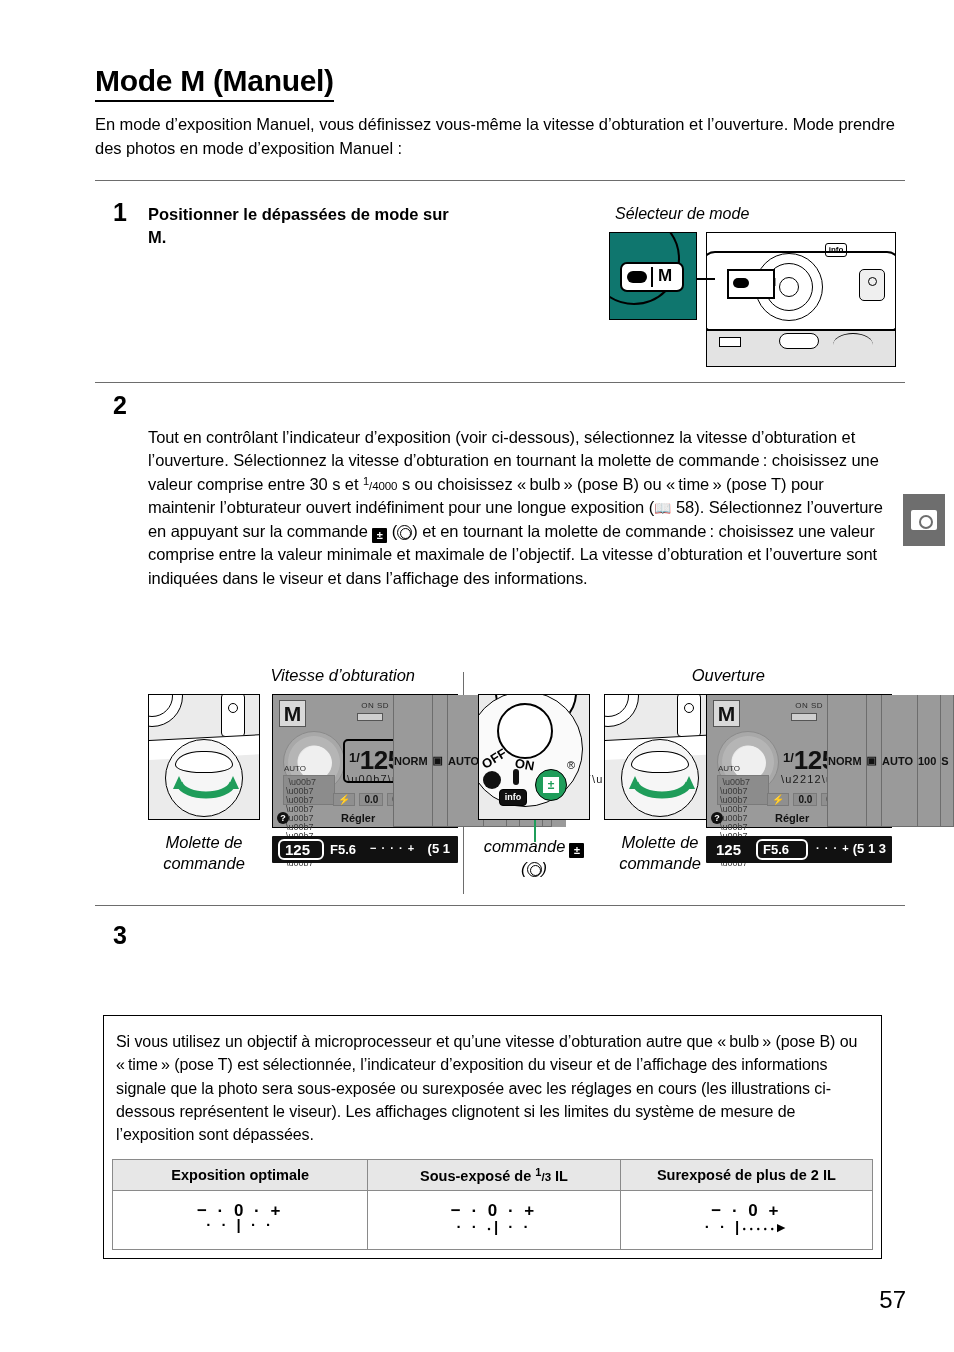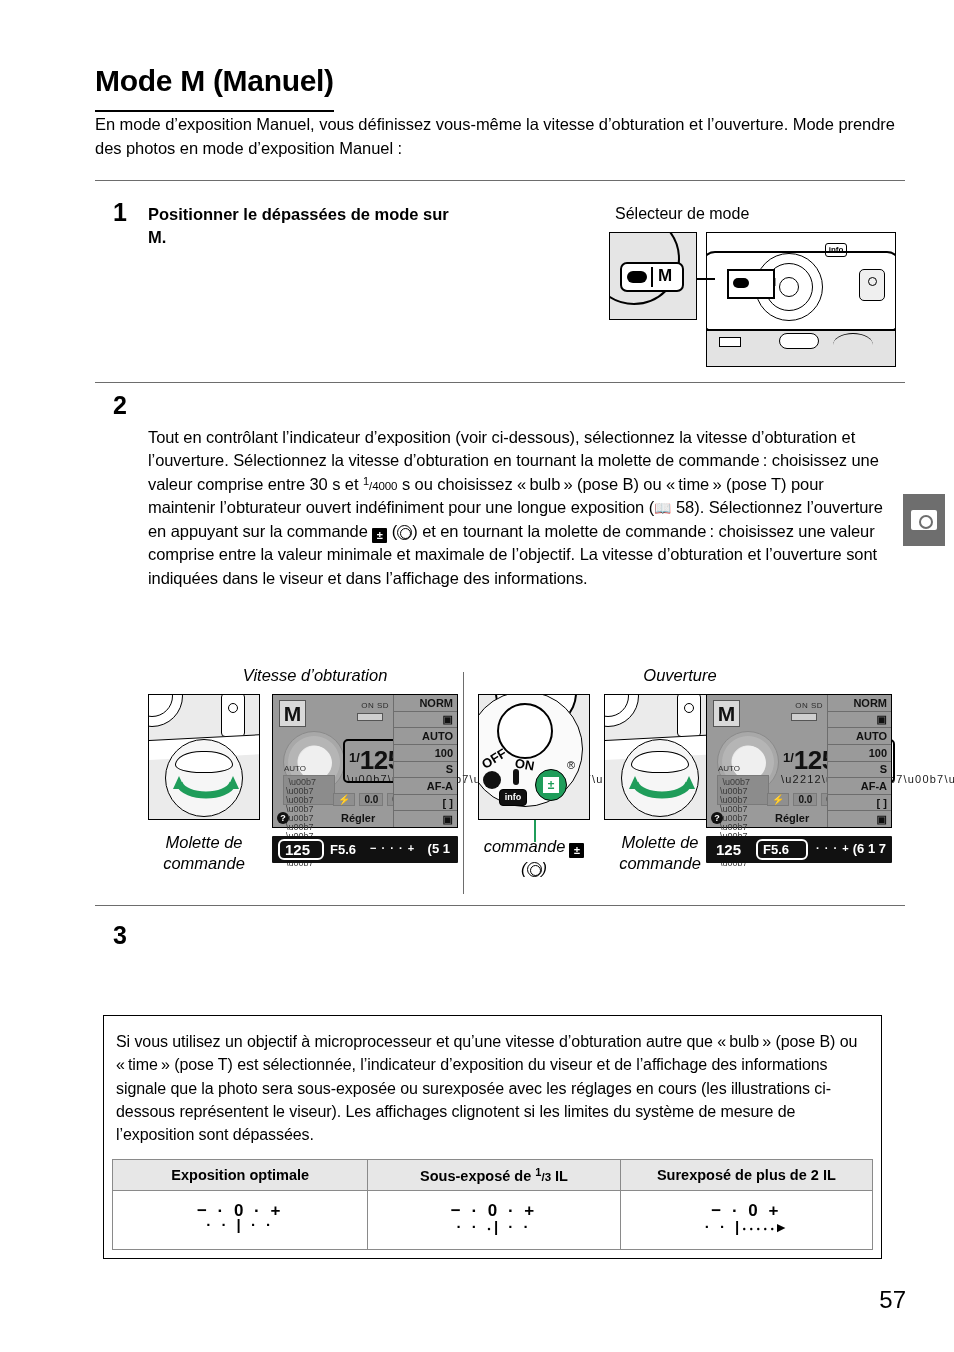--- a/index.html
+++ b/index.html
@@ -11,21 +11,21 @@
     color: #000;
     position: relative;
     overflow: hidden;
   }
   .page { position:absolute; left:0; top:0; width:954px; height:1352px; }
 
   
   .title-wrap { position:absolute; left:95px; top:64px; width:810px; }
   h1.doc-title {
     font-size: 30px; font-weight: 700; margin:0; letter-spacing:-0.3px;
-    border-bottom: 2.5px solid #000; display:inline-block; padding-bottom:13px;
+    border-bottom: 2.5px solid #000; display:inline-block; padding-bottom:3px;
     line-height: 1.1;
   }
   .intro {
     position:absolute; left:95px; top:113px; width:800px;
     font-size:16.5px; line-height:1.43; letter-spacing:-0.05px;
   }
 
   
   .hrule { position:absolute; left:95px; width:810px; height:1px; background:#6d6d6d; }
 
@@ -52,24 +52,24 @@
   .gl-aperture {
     display:inline-block; width:15px; height:15px; border:1.4px solid #000;
     border-radius:50%; position:relative; vertical-align:-3px;
   }
   .gl-aperture::before{
     content:""; position:absolute; left:2px; top:2px; width:9px; height:9px;
     border:1.3px solid #000; border-radius:50%;
   }
 
   
-  .fig-caption { font-size:16px; }
-
-  
-  .col-label { font-style:italic; font-size:16.5px; text-align:center; }
+  .fig-caption { font-style:italic; font-size:16px; }
+
+  
+  .col-label { font-style:italic; font-size:16.5px; text-align:right; }
   .vdivider { position:absolute; width:1px; background:#6d6d6d; }
 
   
   .lcd {
     background:#9a9a9a; position:relative; border:1.5px solid #000;
     font-family:"Liberation Sans", sans-serif;
   }
   .lcd .mbox {
     position:absolute; left:6px; top:5px; width:27px; height:27px;
     background:#d9d9d9; border:1px solid #555; color:#111;
@@ -101,21 +101,21 @@
   .lcd .apval { position:absolute; font-weight:700; font-size:24px; color:#111; white-space:nowrap;}
   .lcd .apf { font-size:15px; font-style:italic; }
   .lcd .expbar {
     position:absolute; font-size:11px; color:#1a1a1a; letter-spacing:1.2px; white-space:nowrap;
   }
   .lcd .hlbox {
     position:absolute; border:2.6px solid #000; border-radius:5px; background:transparent;
   }
   .lcd .rightcol {
     position:absolute; right:0; top:0; width:64px; height:100%;
-    display:flex; flex-direction:column;text-align:right;
+    display:flex; text-align:right;
   }
   .lcd .rc-cell {
     flex:1; border-left:1px solid #6d6d6d; border-bottom:1px solid #6d6d6d;
     display:flex; align-items:center; justify-content:flex-end;
     padding-right:4px; font-size:11px; font-weight:700; color:#111;
     background:#9a9a9a;
   }
   .lcd .rc-cell.nb { border-bottom:none; }
   .lcd .afgrid {
     position:absolute; left:10px; bottom:22px; width:52px; height:30px;
@@ -185,21 +185,21 @@
   }
   .margin-tab .cam::before{
     content:""; position:absolute; left:8px; top:5px; width:10px; height:10px;
     border-radius:50%; border:2px solid #6e6e6e;
   }
 
   .pagenum { position:absolute; right:48px; bottom:38px; font-size:24px; font-weight:400; }
 
   
   .cam-illus { position:absolute; border:1.6px solid #000; background:#fff; overflow:hidden; }
-  .grey-fill { background:#e5e5e5; }
+  .grey-fill { background:#0f766e; }
   .dial-ring {
     position:absolute; border-radius:50%; border:1.8px solid #000;
   }
   .green-arrow { position:absolute; }
 </style>
 </head>
 <body>
 
 <div class="page">
 
@@ -397,21 +397,21 @@
       <div class="rc-cell">[ ]</div>
       <div class="rc-cell nb">▣</div>
     </div>
   </div>
 
   <div class="vf" style="position:absolute; left:706px; top:836px; width:186px; height:27px;">
     <div class="seg" style="left:10px; top:5px; font-size:15px;">125</div>
     <div class="hl" style="left:50px; top:3px; width:52px; height:21px;"></div>
     <div class="seg" style="left:57px; top:6px; font-size:13px;">F5.6</div>
     <div class="seg" style="left:110px; top:6px; font-size:11px; letter-spacing:1px;">· · · +</div>
-    <div class="seg" style="right:6px; top:5px; font-size:13px;">(6 1 7</div>
+    <div class="seg" style="right:6px; top:5px; font-size:13px;">(5 1 3</div>
   </div>
 
   <div class="hrule" style="top:905px;"></div>
 
   <div class="step-num" style="left:113px; top:923px;">3</div>
 
   <div class="notebox" style="left:103px; top:1015px; width:779px; height:244px;">
     <div style="padding:10px 12px 0 12px;">
       <div class="note-body" style="margin-top:4px;">Si vous utilisez un objectif à microprocesseur et qu’une vitesse d’obturation autre que « bulb » (pose B) ou « time » (pose T) est sélectionnée, l’indicateur d’exposition du viseur et de l’affichage des informations signale que la photo sera sous-exposée ou surexposée avec les réglages en cours (les illustrations ci-dessous représentent le viseur). Les affichages clignotent si les limites du système de mesure de l’exposition sont dépassées.</div>
     </div>

